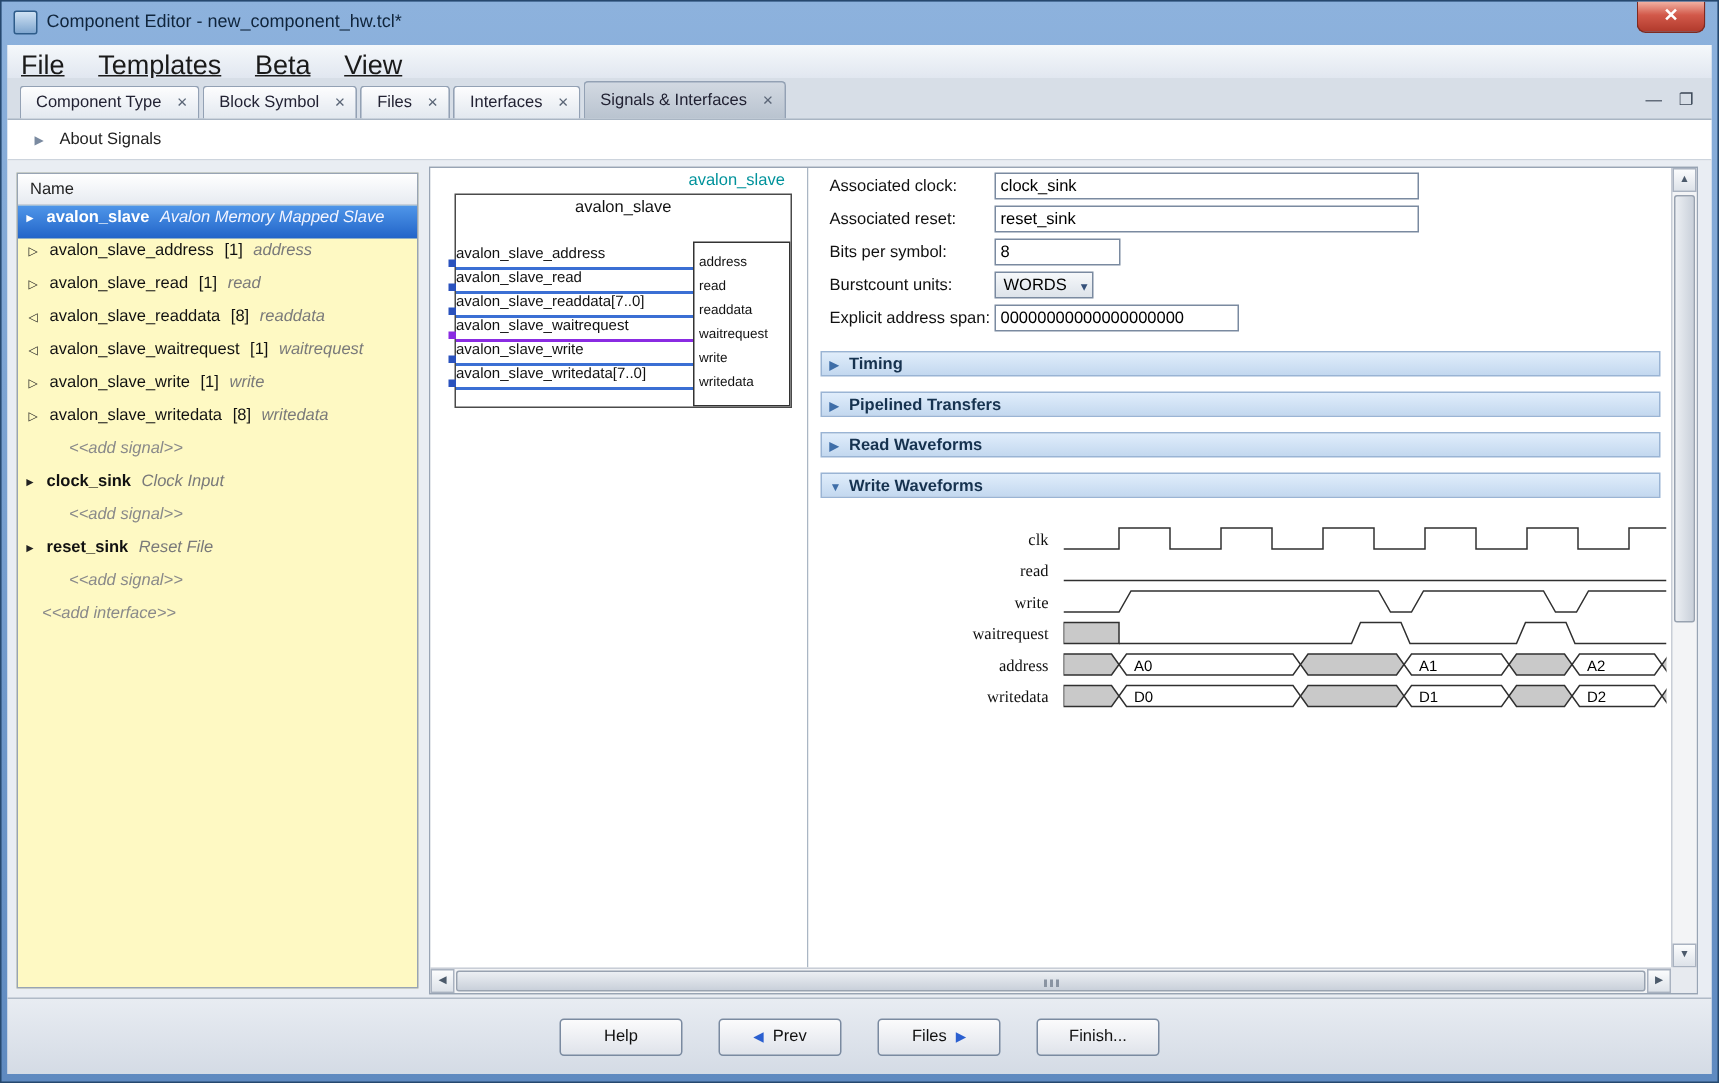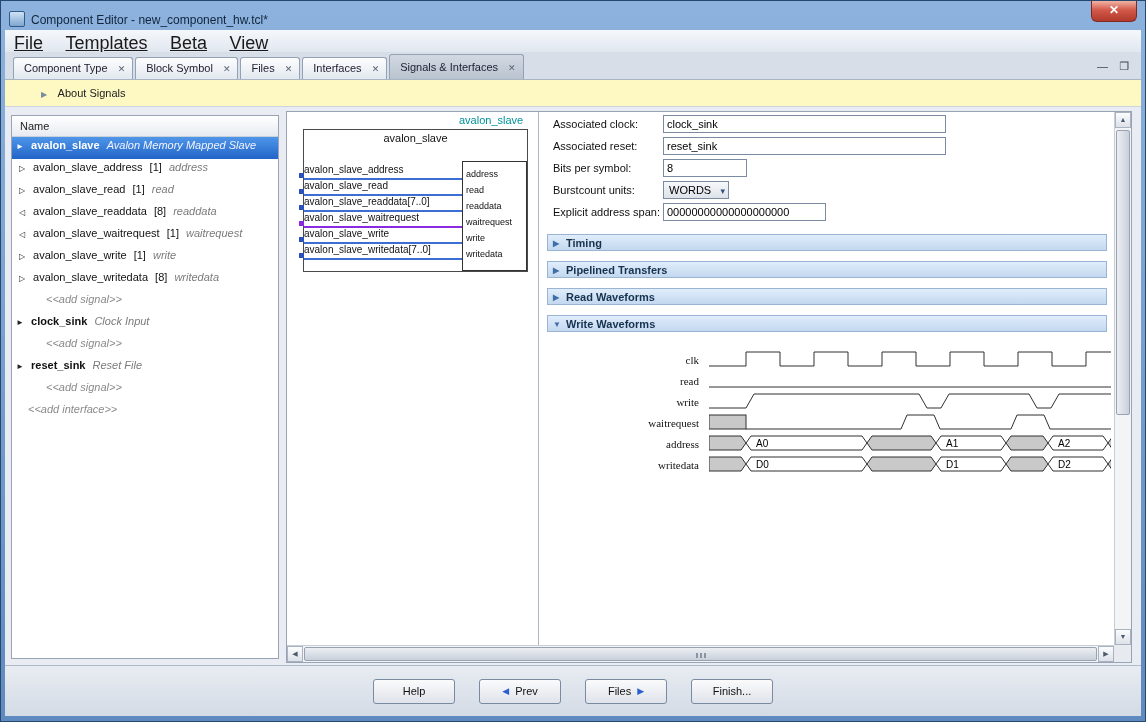--- a/index.html
+++ b/index.html
@@ -1,21 +1,21 @@
 <!DOCTYPE html>
 <html><head>
 <meta charset="utf-8">
 <style>
   html,body{margin:0;padding:0;}
   body{width:1146px;height:722px;position:relative;overflow:hidden;
        font-family:"Liberation Sans",sans-serif;background:#5b86b8;}
   .frame{position:absolute;inset:0;background:linear-gradient(#8db2dd,#5f8ac0);
          border:1px solid #26486e;box-sizing:border-box;}
   .titlebar{position:absolute;left:8px;top:6px;right:60px;height:20px;
-            display:flex;align-items:flex-end;gap:6px;color:#10253c;font-size:12px;}
+            display:flex;align-items:flex-start;gap:6px;color:#10253c;font-size:12px;}
   .app-icon{width:14px;height:14px;background:linear-gradient(#cfe2f4,#7fa6cf);
             border:1px solid #2e5c8a;border-radius:2px;display:inline-block;}
   .close-btn{position:absolute;right:8px;top:0;width:44px;height:20px;
              background:linear-gradient(#f2b3a4,#d2594a 45%,#b13a2c);
              border:1px solid #7e2a20;border-top:none;border-radius:0 0 6px 6px;
              color:#fff;font-size:12px;font-weight:bold;text-align:center;line-height:19px;cursor:default;}
   .client{position:absolute;left:4px;right:4px;top:29px;bottom:5px;background:#e9edf3;}
 
   .menubar{position:absolute;left:0;right:0;top:0;height:22px;
            background:linear-gradient(#f5f8fb,#e1e7f0);border-bottom:1px solid #c2ccd9;}
@@ -24,28 +24,28 @@
   .tabstrip{position:absolute;left:0;right:0;top:22px;height:28px;background:#d7dee7;
             border-bottom:1px solid #a9b5c3;display:flex;align-items:flex-end;padding-left:8px;box-sizing:border-box;}
   .tab{height:21px;line-height:21px;font-size:11px;color:#223;margin-right:2px;
        padding:0 7px 0 10px;border:1px solid #93a1b4;border-bottom:none;border-radius:3px 3px 0 0;
        background:linear-gradient(#fdfdfe,#e2e8ef);white-space:nowrap;}
   .tab.active{height:24px;line-height:24px;background:linear-gradient(#d2d9e2,#b9c3cf);}
   .tab .x{margin-left:7px;font-size:9px;color:#5a6576;}
   .tab-controls{position:absolute;right:12px;bottom:6px;font-size:11px;color:#3a4656;}
   .tab-controls span{margin-left:8px;}
 
-  .aboutbar{position:absolute;left:0;right:0;top:50px;height:27px;background:#fef9c3;
-            border-bottom:1px solid #cdd4dd;line-height:27px;font-size:11px;color:#222;padding-left:36px;box-sizing:border-box;}
+  .aboutbar{position:absolute;left:0;right:0;top:50px;height:27px;background:#ffffff;
+            border-bottom:1px solid #cdd4dd;line-height:27px;font-size:11px;color:#222;padding-left:18px;box-sizing:border-box;}
   .aboutbar .tri{font-size:8px;color:#7a8aa0;margin-right:8px;}
 
   .workarea{position:absolute;left:0;right:0;top:77px;bottom:50px;background:#e9edf3;}
 
   
-  .tree-panel{position:absolute;left:6px;top:85px;width:268px;height:544px;background:#ffffff;
+  .tree-panel{position:absolute;left:6px;top:85px;width:268px;height:544px;background:#fef9c3;
               border:1px solid #98a4b4;box-sizing:border-box;overflow:hidden;}
   .tree-header{height:20px;background:linear-gradient(#ffffff,#e7ebf1);border-bottom:1px solid #c8d0da;
                font-size:11px;line-height:20px;padding-left:8px;color:#222;}
   .trow{height:22px;line-height:16px;font-size:11px;white-space:nowrap;overflow:hidden;color:#111;}
   .trow .ticon{display:inline-block;width:16px;text-align:center;font-size:8px;color:#222;}
   .trow .tname{color:#111;}
   .trow.iface .tname{font-weight:bold;}
   .trow .twidth{margin-left:4px;}
   .trow .ttype{margin-left:4px;font-style:italic;color:#7a7a7a;}
   .trow.sig{padding-left:2px;}

